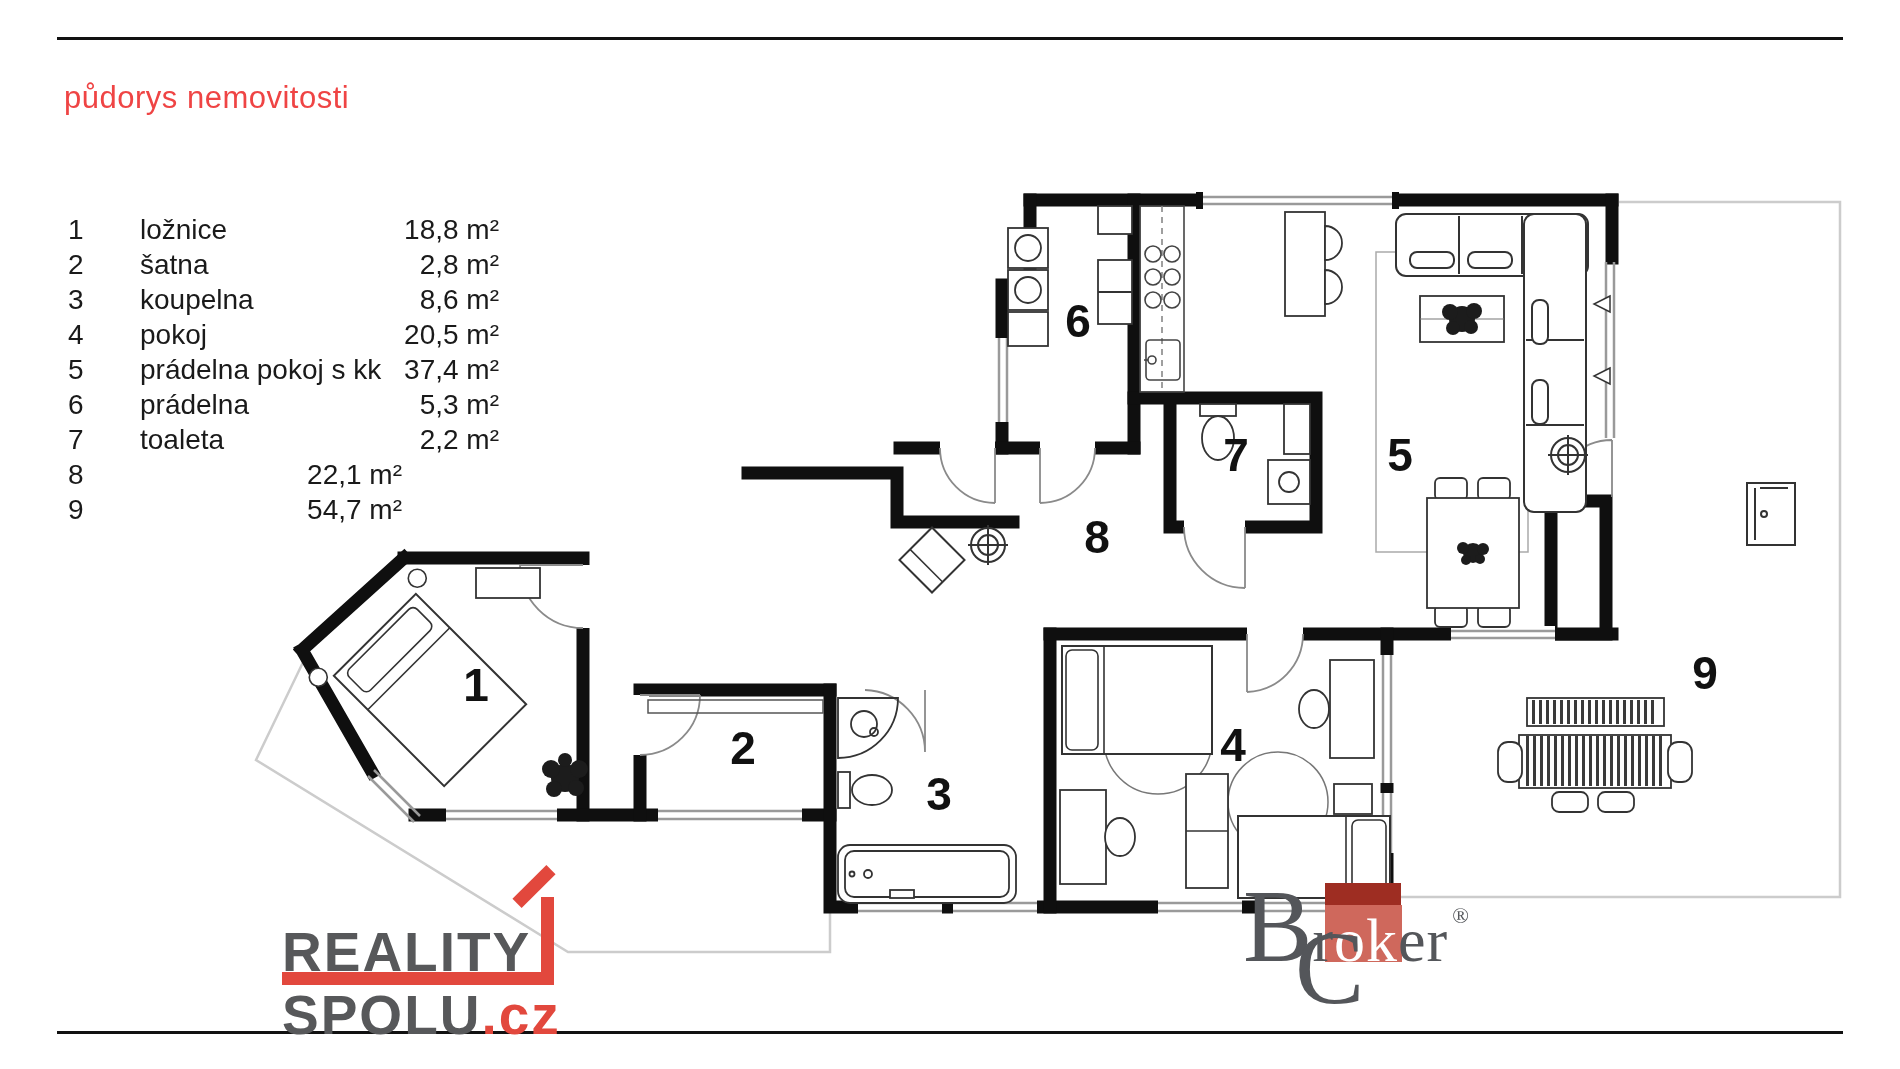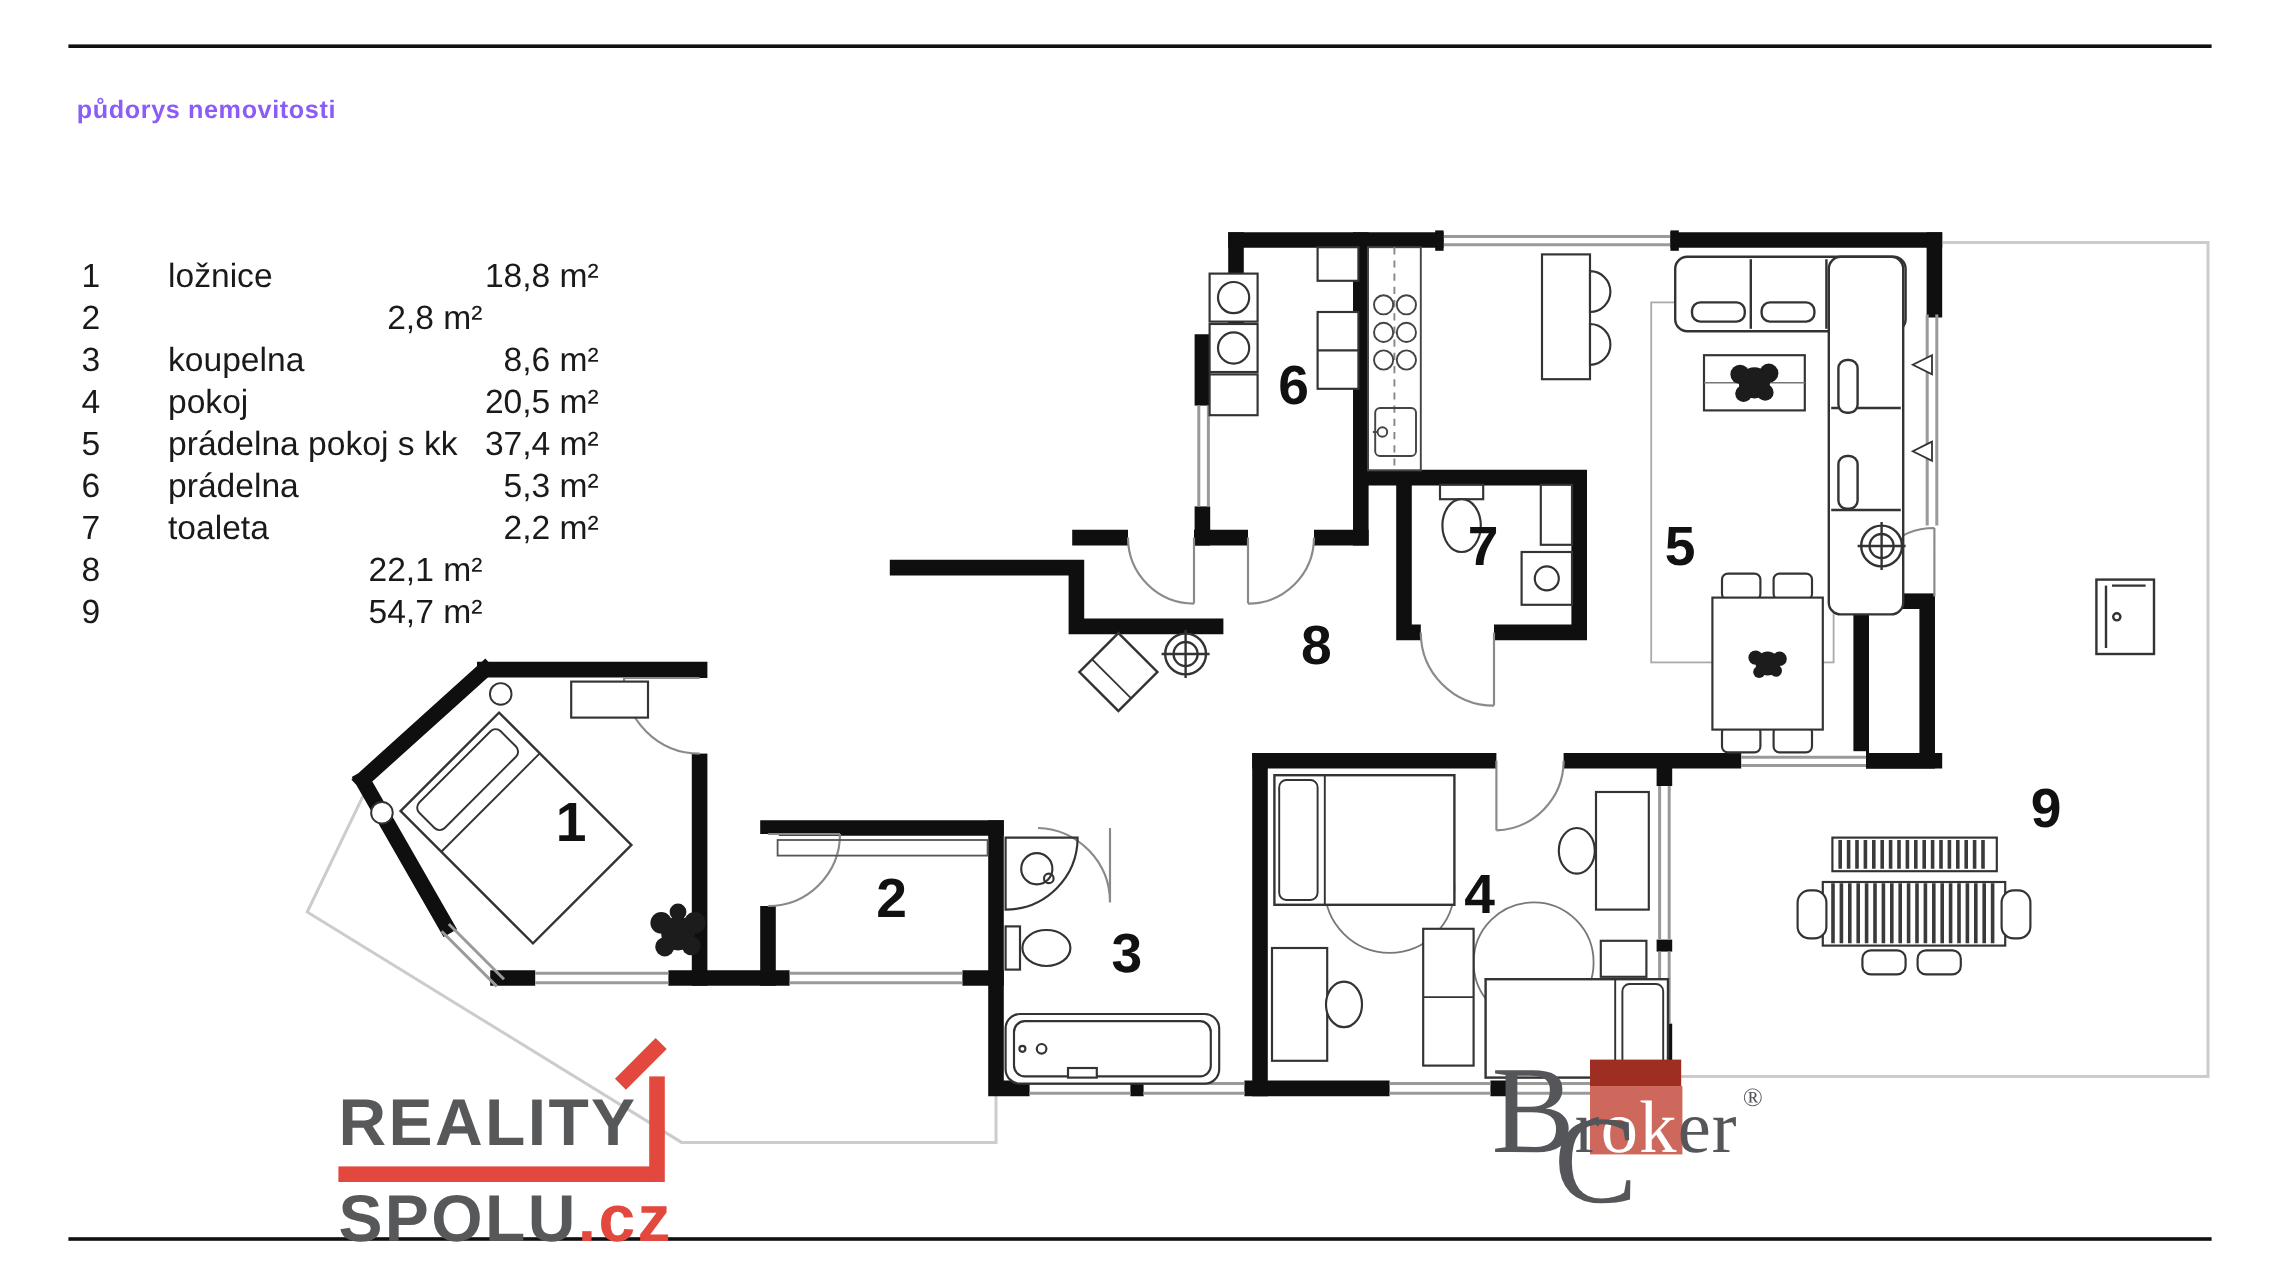--- a/index.html
+++ b/index.html
@@ -1,31 +1,31 @@
 <!DOCTYPE html>
 <html><head>
 <meta charset="utf-8">
 <style>
   html,body{margin:0;padding:0;background:#ffffff;}
   body{width:1900px;height:1069px;position:relative;font-family:"Liberation Sans",sans-serif;color:#1a1a1a;overflow:hidden;}
   .rule{position:absolute;left:57px;width:1786px;height:3px;background:#111;}
   .rule-top{top:37px;}
   .rule-bottom{top:1031px;}
-  .page-title{position:absolute;left:64px;top:80px;font-size:21px;color:#8b5cf6;letter-spacing:.5px;font-weight:bold;}
+  .page-title{position:absolute;left:64px;top:80px;font-size:31px;color:#ef4444;letter-spacing:.5px;}
   
   .legend{position:absolute;left:57px;top:212px;width:442px;}
   .legend-row{display:grid;grid-template-columns:83px 262px 97px;height:35px;line-height:35px;font-size:28px;}
   .legend-num{padding-left:11px;}
   .legend-name{}
   .legend-area{text-align:right;}
   
   .plan{position:absolute;left:0;top:0;}
   
   .rs-logo{position:absolute;left:280px;top:903px;width:320px;height:140px;}
-  .rs-word1{position:absolute;left:2px;top:0;font-size:55px;font-weight:800;color:#57585a;letter-spacing:2px;}
+  .rs-word1{position:absolute;left:2px;top:17px;font-size:55px;font-weight:800;color:#57585a;letter-spacing:2px;}
   .rs-bar-h{position:absolute;left:2px;top:69px;width:268px;height:13px;background:#e2483d;}
   .rs-bar-v{position:absolute;left:261px;top:-6px;width:13px;height:88px;background:#e2483d;}
   .rs-diag{position:absolute;left:230px;top:-23px;width:48px;height:13px;background:#e2483d;transform:rotate(-45deg);}
   .rs-line2{position:absolute;left:2px;top:80px;font-size:55px;font-weight:800;color:#57585a;letter-spacing:2px;white-space:nowrap;}
   .rs-tld{color:#e2483d;text-align:center;}
   
   .bc-logo{position:absolute;left:1243px;top:880px;width:420px;height:150px;font-family:"Liberation Serif",serif;color:#54565a;}
   .bc-sq-dark{position:absolute;left:82px;top:3px;width:76px;height:22px;background:#9e2d22;}
   .bc-sq-light{position:absolute;left:82px;top:25px;width:77px;height:57px;background:#cf685c;}
   .bc-line1{position:absolute;left:0;top:-14px;display:flex;align-items:baseline;}
@@ -44,20 +44,21 @@
 <div class="page-title">půdorys nemovitosti</div>
 
 <div class="legend">
   <div class="legend-row">
     <span class="legend-num">1</span>
     <span class="legend-name">ložnice</span>
     <span class="legend-area">18,8 m²</span>
   </div>
   <div class="legend-row">
     <span class="legend-num">2</span>
+    <span class="legend-name">šatna</span>
     <span class="legend-area">2,8 m²</span>
   </div>
   <div class="legend-row">
     <span class="legend-num">3</span>
     <span class="legend-name">koupelna</span>
     <span class="legend-area">8,6 m²</span>
   </div>
   <div class="legend-row">
     <span class="legend-num">4</span>
     <span class="legend-name">pokoj</span>

